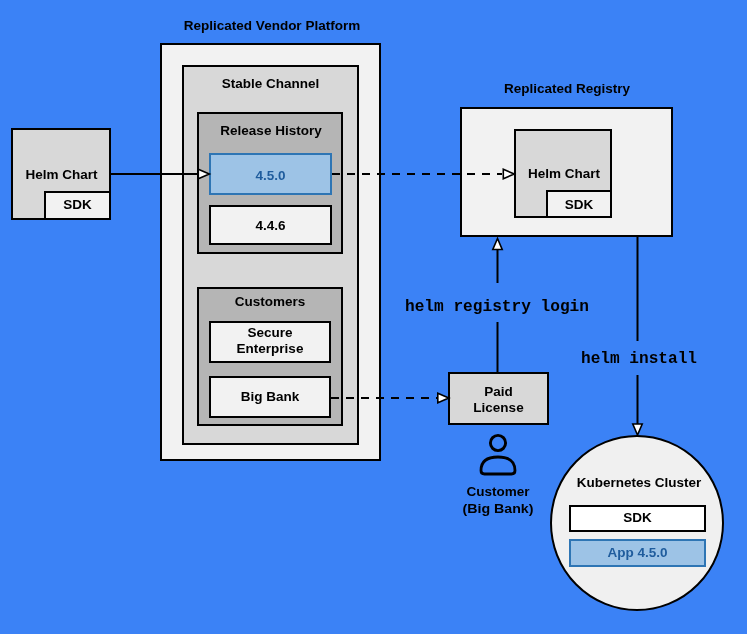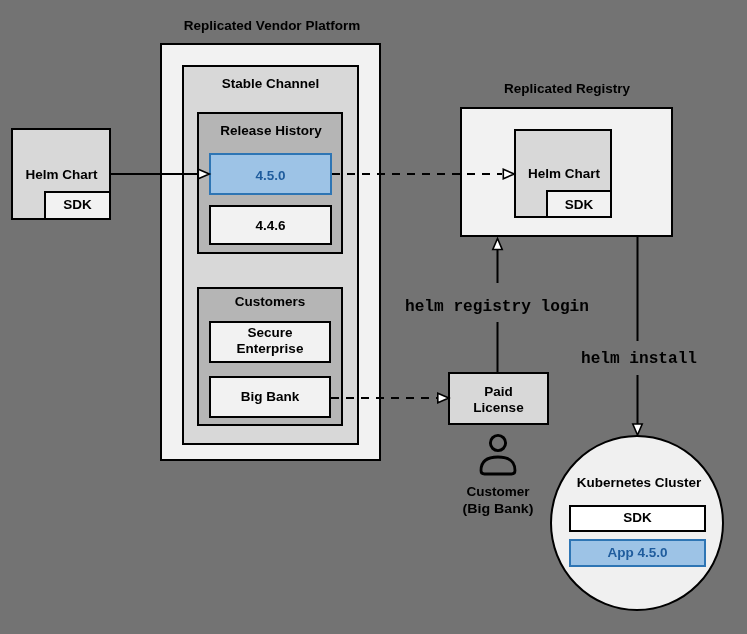--- a/index.html
+++ b/index.html
@@ -1,16 +1,16 @@
 <!DOCTYPE html>
 <html><head>
 <meta charset="utf-8">
 <style>
   html,body{margin:0;padding:0;background:#ffffff;}
-  #canvas{position:relative;width:747px;height:634px;background:#737373;overflow:hidden;}
+  #canvas{position:relative;width:747px;height:634px;background:#3b82f6;overflow:hidden;}
   svg{display:block;}
   text{font-family:"Liberation Sans",sans-serif;font-weight:bold;fill:#000000;}
   .mono{font-family:"Liberation Mono",monospace;font-weight:bold;}
 </style>
 </head>
 <body>
 <div id="canvas">
 <svg width="747" height="634" viewBox="0 0 747 634">
 
   <rect x="161" y="44" width="219" height="416" fill="#F2F2F2" stroke="#000" stroke-width="2"></rect>

